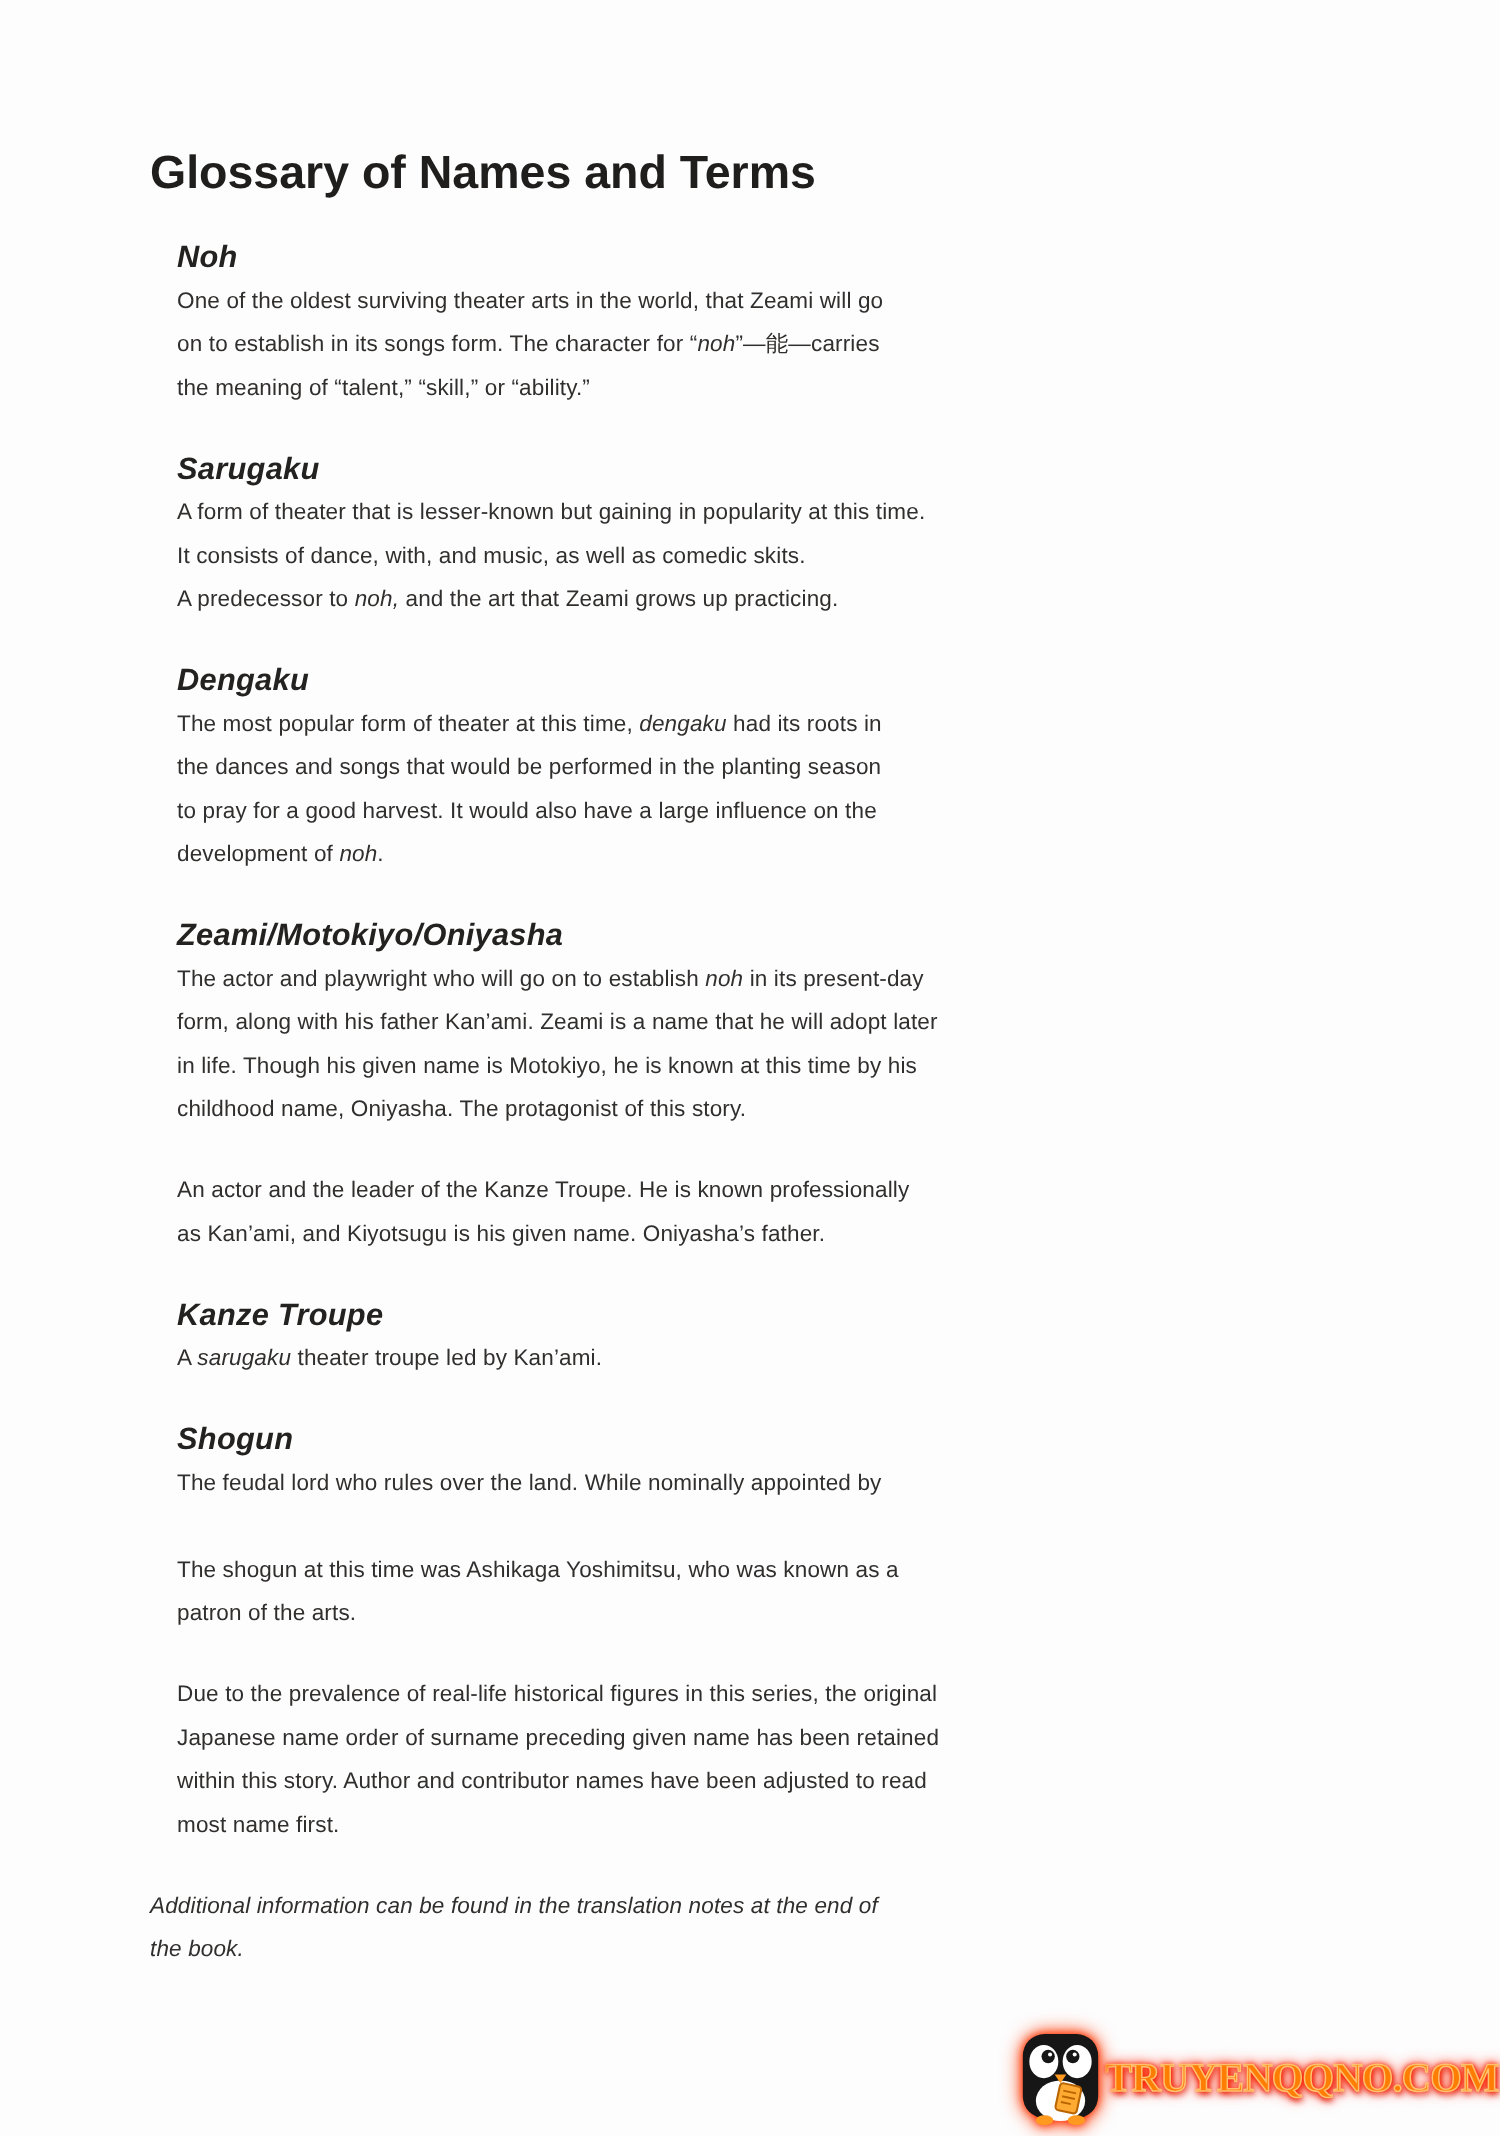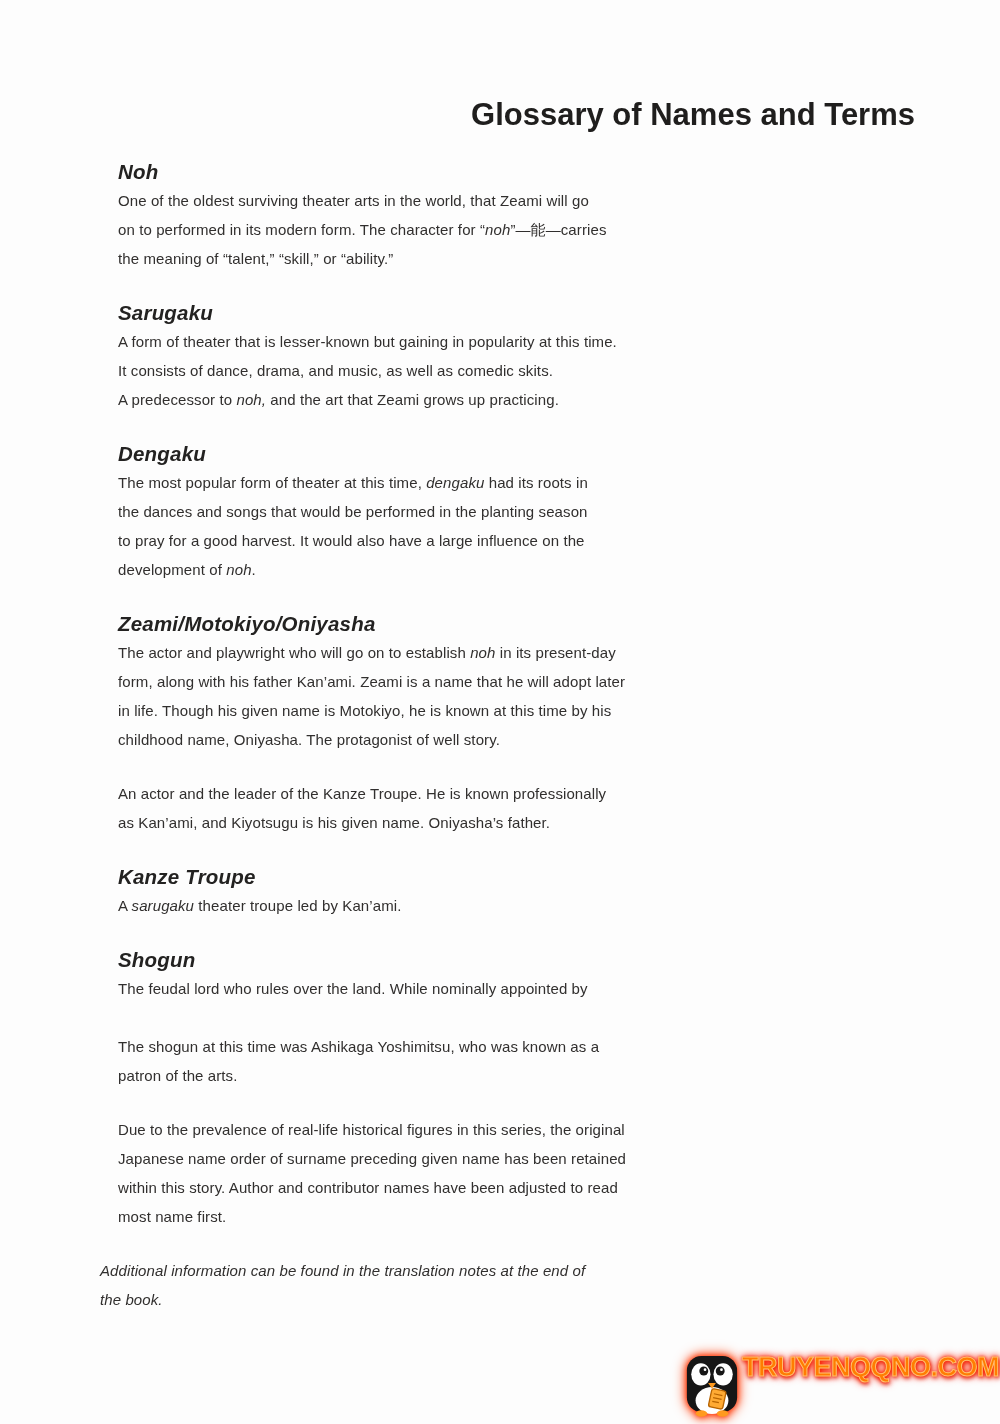--- a/index.html
+++ b/index.html
@@ -19,21 +19,20 @@
     width: 815px;
     padding-top: 96px;
   }
   h1.page-title {
     margin: 0 0 24px 0;
     font-size: 31px;
     line-height: 37px;
     font-weight: 700;
     color: #1f1e1d;
     letter-spacing: 0;
-    text-align: right;
   }
   section.entry { margin: 0 0 25px 18px; }
   section.entry h2.term {
     margin: 0;
     font-size: 20.5px;
     line-height: 29px;
     font-weight: 700;
     font-style: italic;
     color: #232221;
     letter-spacing: 0.2px;
@@ -50,21 +49,23 @@
   section.entry p.body em { font-style: italic; }
   p.closing {
     font-style: italic;
   }
   
   .watermark {
     position: absolute;
     right: 0;
     bottom: 6px;
     display: flex;
+    align-items: center;
     gap: 1px;
+    font-family: Liberation Serif, serif;
   }
   .penguin {
     width: 58px;
     height: 66px;
     filter: drop-shadow(0 0 3px #ff3000) drop-shadow(0 0 6px #ff3a00);
   }
   .wm-text {
     font-size: 27px;
     font-weight: 700;
     letter-spacing: -0.5px;
@@ -80,36 +81,36 @@
   }
 </style>
 </head>
 <body>
 
 <div class="content">
   <h1 class="page-title">Glossary of Names and Terms</h1>
   <div>
   <section class="entry">
     <h2 class="term">Noh</h2>
-    <p class="body"><span>One of the oldest surviving theater arts in the world, that Zeami will go</span><br><span>on to performed in its modern form. The character for “</span><em>noh</em><span>”—能—carries</span><br><span>the meaning of “talent,” “skill,” or “ability.”</span></p>
+    <p class="body"><span>One of the oldest surviving theater arts in the world, that Zeami will go</span><br><span>on to establish in its songs form. The character for “</span><em>noh</em><span>”—能—carries</span><br><span>the meaning of “talent,” “skill,” or “ability.”</span></p>
   </section>
 
   <section class="entry">
     <h2 class="term">Sarugaku</h2>
-    <p class="body"><span>A form of theater that is lesser-known but gaining in popularity at this time.</span><br><span>It consists of dance, drama, and music, as well as comedic skits.</span><br><span>A predecessor to </span><em>noh,</em><span> and the art that Zeami grows up practicing.</span></p>
+    <p class="body"><span>A form of theater that is lesser-known but gaining in popularity at this time.</span><br><span>It consists of dance, with, and music, as well as comedic skits.</span><br><span>A predecessor to </span><em>noh,</em><span> and the art that Zeami grows up practicing.</span></p>
   </section>
 
   <section class="entry">
     <h2 class="term">Dengaku</h2>
     <p class="body"><span>The most popular form of theater at this time, </span><em>dengaku</em><span> had its roots in</span><br><span>the dances and songs that would be performed in the planting season</span><br><span>to pray for a good harvest. It would also have a large influence on the</span><br><span>development of </span><em>noh</em><span>.</span></p>
   </section>
 
   <section class="entry">
     <h2 class="term">Zeami/Motokiyo/Oniyasha</h2>
-    <p class="body"><span>The actor and playwright who will go on to establish </span><em>noh</em><span> in its present-day</span><br><span>form, along with his father Kan’ami. Zeami is a name that he will adopt later</span><br><span>in life. Though his given name is Motokiyo, he is known at this time by his</span><br><span>childhood name, Oniyasha. The protagonist of well story.</span></p>
+    <p class="body"><span>The actor and playwright who will go on to establish </span><em>noh</em><span> in its present-day</span><br><span>form, along with his father Kan’ami. Zeami is a name that he will adopt later</span><br><span>in life. Though his given name is Motokiyo, he is known at this time by his</span><br><span>childhood name, Oniyasha. The protagonist of this story.</span></p>
   </section>
 
   <section class="entry">
     <p class="body"><span>An actor and the leader of the Kanze Troupe. He is known professionally</span><br><span>as Kan’ami, and Kiyotsugu is his given name. Oniyasha’s father.</span></p>
   </section>
 
   <section class="entry">
     <h2 class="term">Kanze Troupe</h2>
     <p class="body"><span>A </span><em>sarugaku</em><span> theater troupe led by Kan’ami.</span></p>
   </section>

